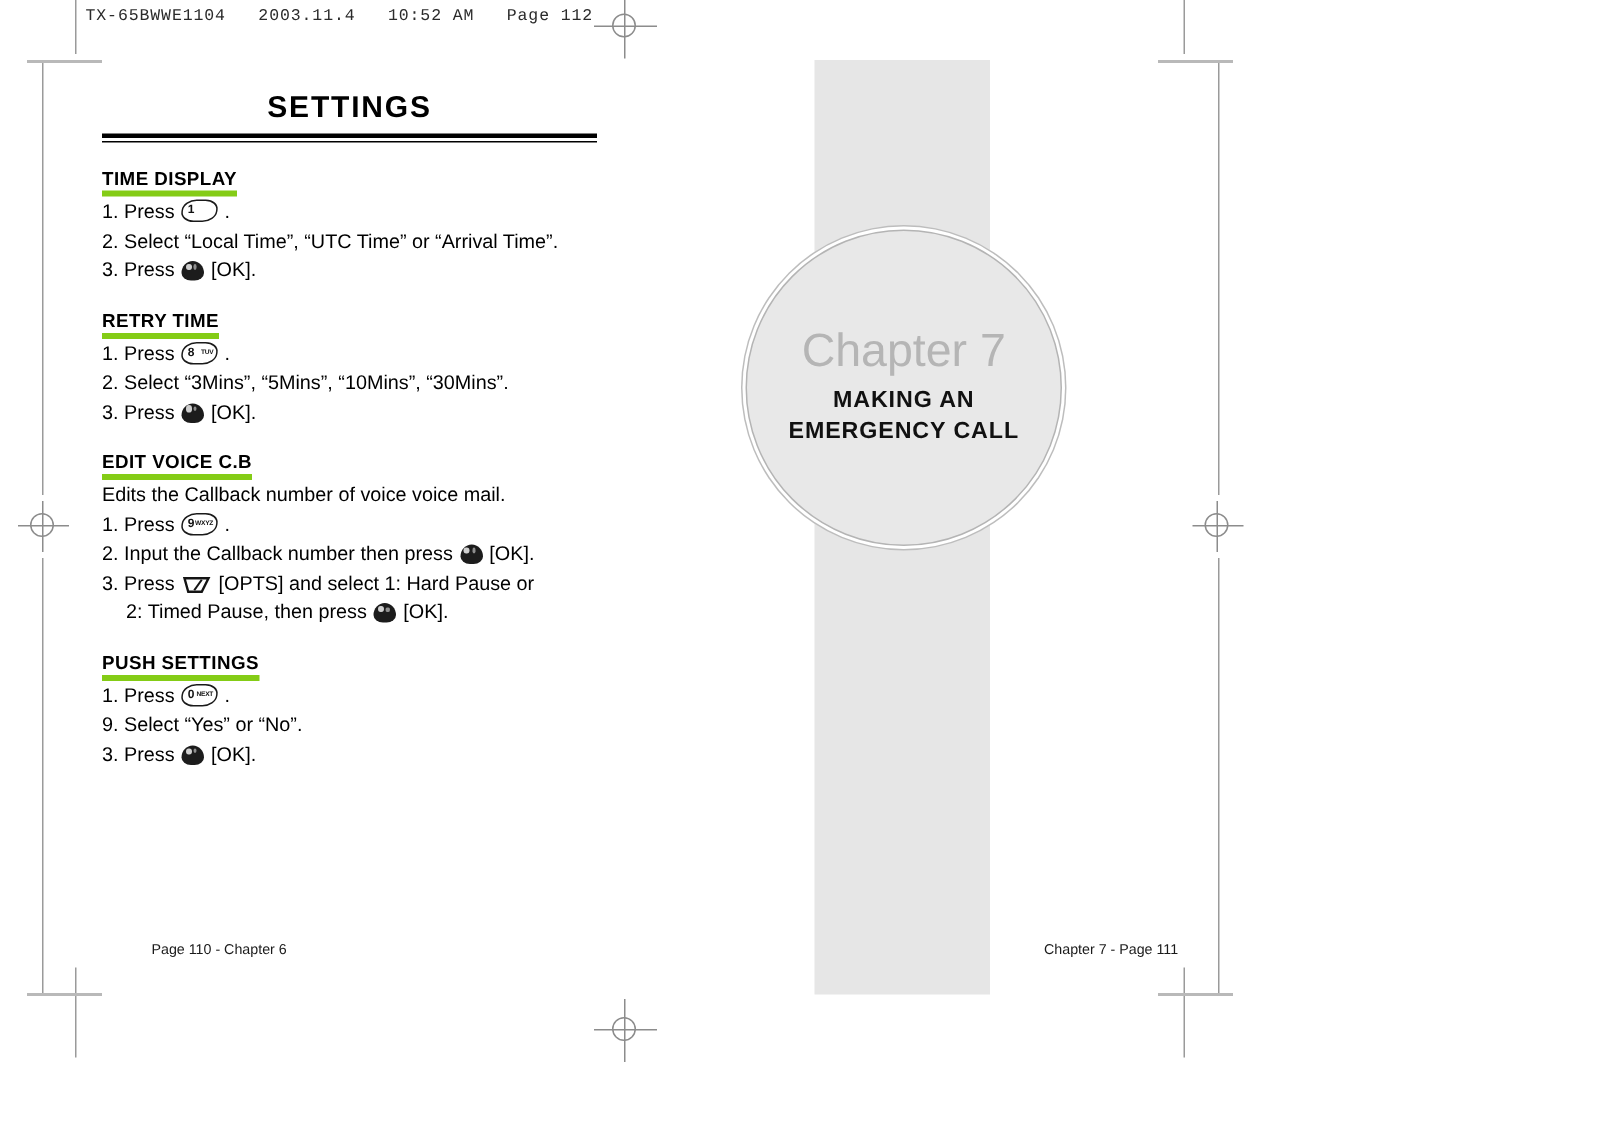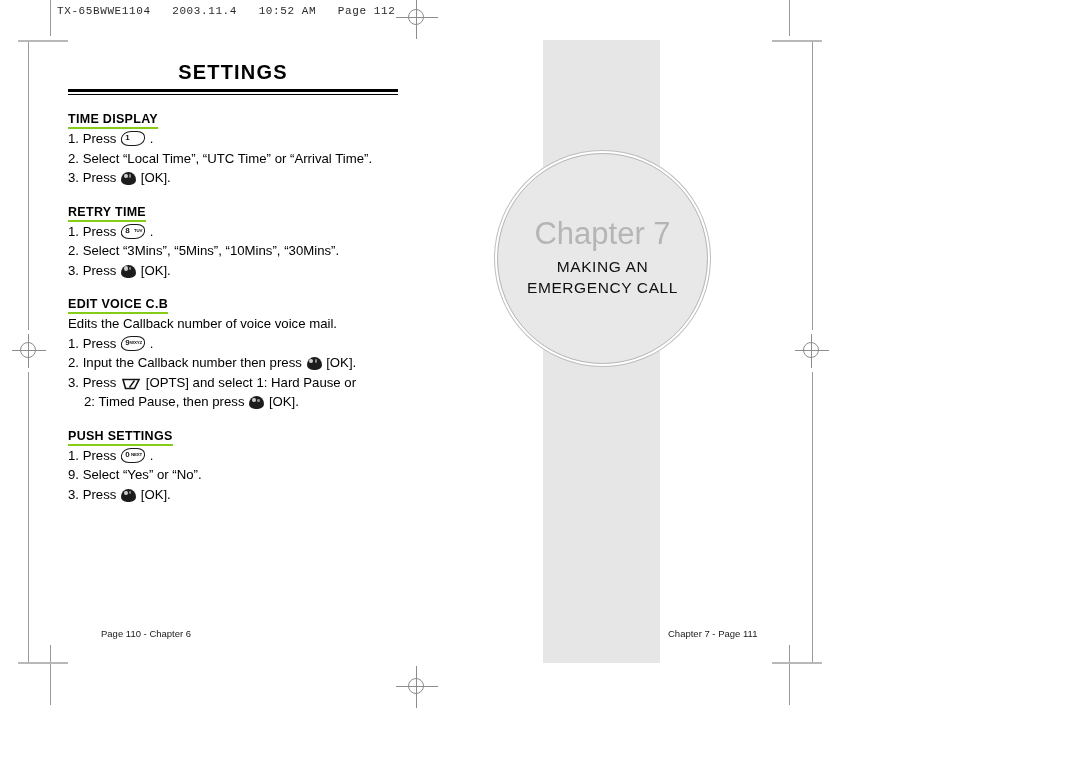--- a/index.html
+++ b/index.html
@@ -91,21 +91,21 @@
     height: 1px;
     background: #000;
     margin-top: 2px;
   }
 
   .section-head {
     font-size: 12.5px;
     font-weight: bold;
     letter-spacing: 0.3px;
     display: inline-block;
-    border-bottom: 2px solid #84cc16;
+    border-bottom: 4px solid #84cc16;
     padding-bottom: 1px;
     margin-top: 17px;
   }
   .section:first-of-type .section-head { margin-top: 14px; }
 
   .para, .step {
     font-size: 13.2px;
     line-height: 1.48;
   }
   .step-cont {
@@ -187,21 +187,21 @@
   }
   .key-opts svg { display: block; }
 
   
   .footer {
     position: absolute;
     font-size: 9.5px;
     color: #1a1a1a;
   }
   .footer-left { left: 68px; top: 628px; margin-left: 33px; }
-  .footer-right { left: 668px; top: 628px; }
+  .footer-right { left: 696px; top: 628px; }
 
   
   .gray-band {
     position: absolute;
     left: 543px;
     top: 40px;
     width: 117px;
     height: 623px;
     background: #e6e6e6;
   }
@@ -224,21 +224,21 @@
   .chapter-word {
     font-size: 31px;
     color: #b5b5b5;
     letter-spacing: 0px;
     line-height: 1;
     margin-bottom: 8px;
     white-space: nowrap;
   }
   .chapter-sub {
     font-size: 15.5px;
-    font-weight: normal;
+    font-weight: bold;
     letter-spacing: 0.6px;
     text-align: center;
     line-height: 1.35;
     color: #111;
   }
 </style>
 </head>
 <body>
 
 <div class="trimline-v" style="left:50px; top:0; height:36px;"></div>

